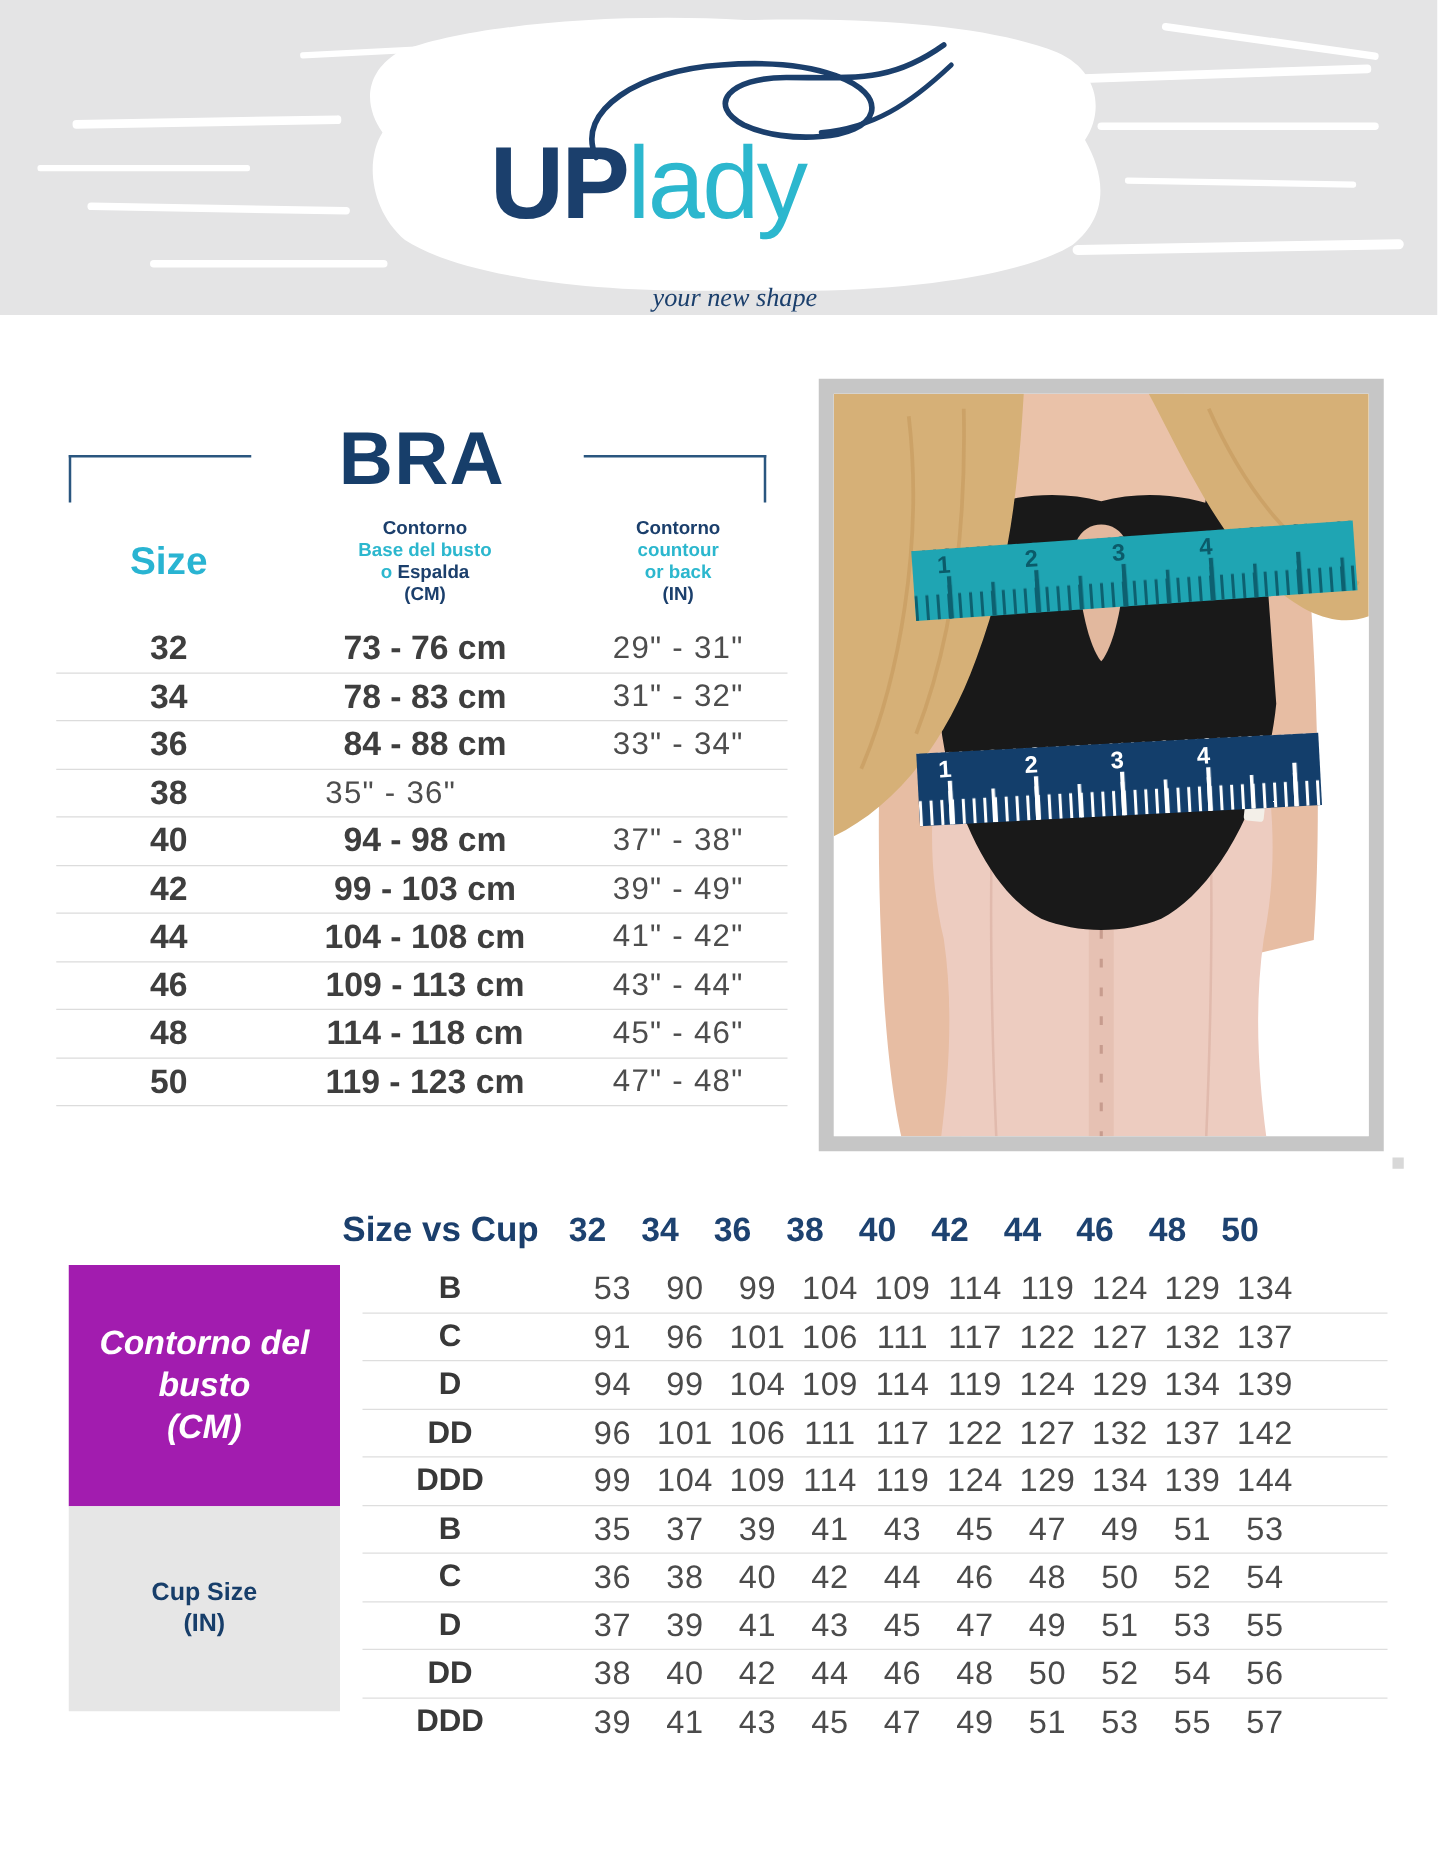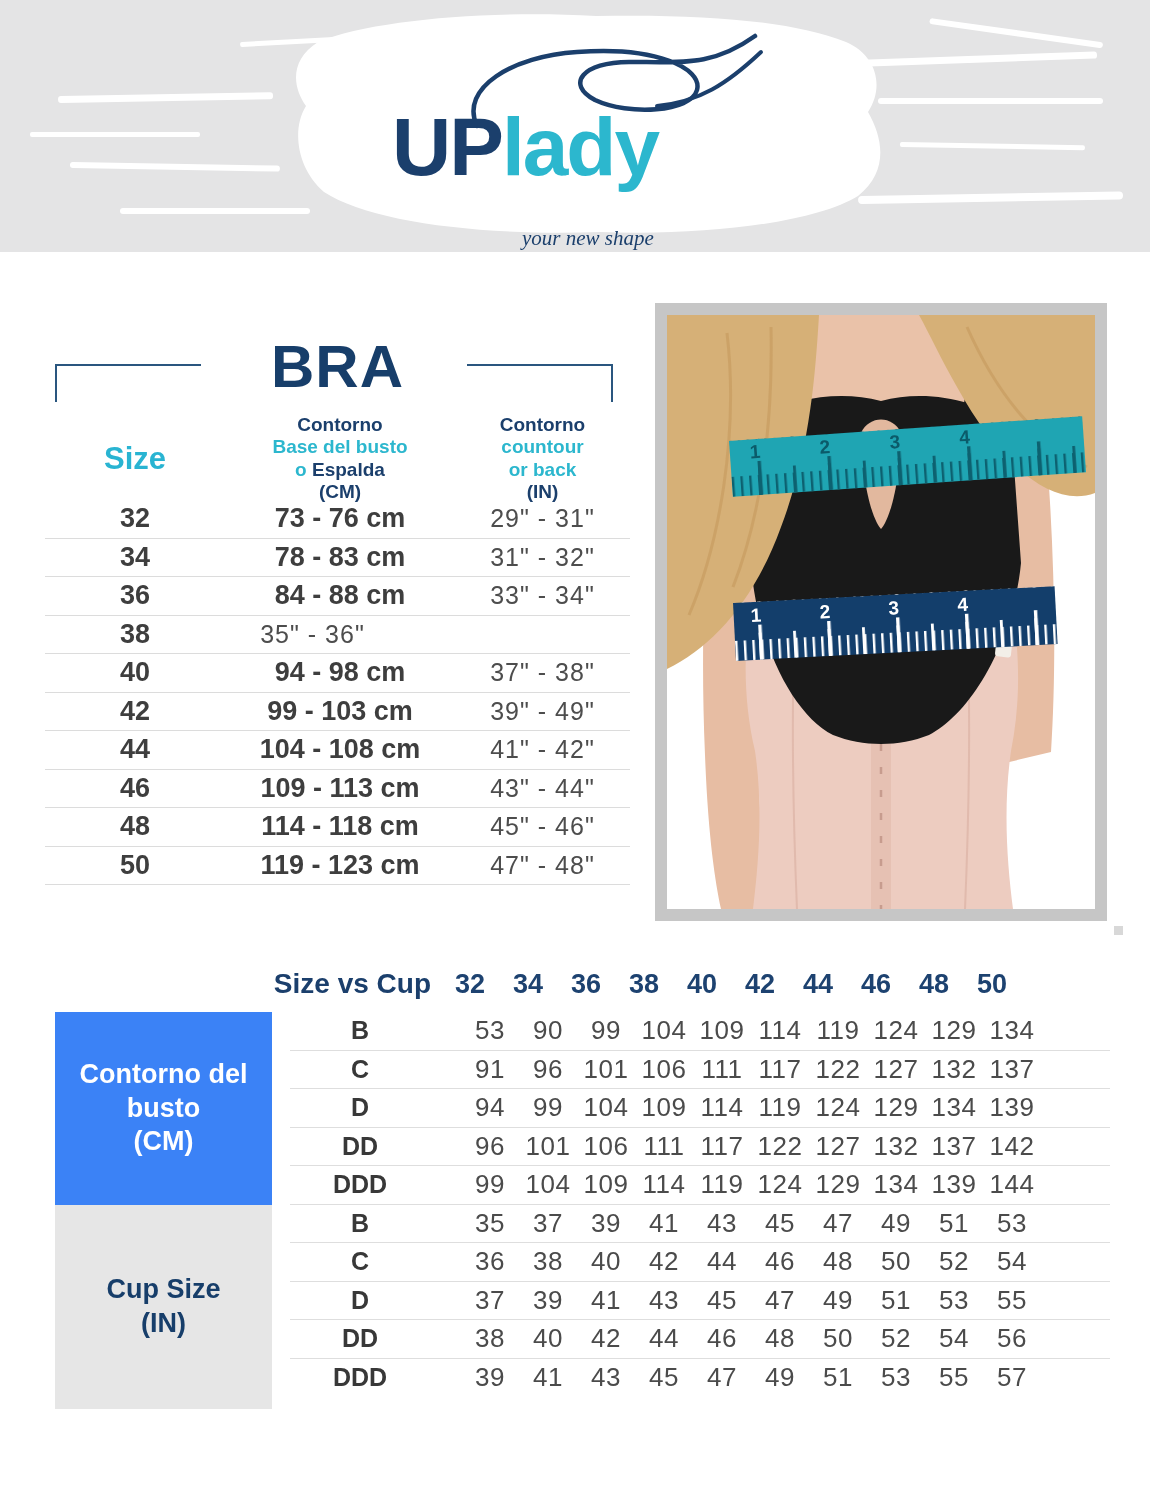--- a/index.html
+++ b/index.html
@@ -6,56 +6,56 @@
   body { background:#ffffff; font-family:"Liberation Sans", sans-serif; }
   #page { position:relative; width:1150px; height:1500px; background:#ffffff; overflow:hidden; }
 
   
   .header-band { position:absolute; left:0; top:0; width:1150px; height:252px; background:#e4e4e5; }
   .brush-svg { position:absolute; left:0; top:0; }
   .logo { position:absolute; left:300px; top:18px; width:560px; height:225px; }
   .swirl-svg { position:absolute; left:145px; top:8px; }
   .logo-word { position:absolute; left:92px; top:82px; font-size:82px; font-weight:700; letter-spacing:-2px; white-space:nowrap; }
   .logo-up { color:#1b3f6c; }
-  .logo-lady { color:#2cb7ce; font-weight:700; }
+  .logo-lady { color:#2cb7ce; font-weight:400; }
   .tagline { position:absolute; left:222px; top:172px; font-style:italic; font-size:21px; color:#1b3f6c; font-family:"Liberation Serif", serif;margin-top:36px; }
 
   
   .bra-block { position:absolute; left:45px; top:332px; width:585px; }
   .bra-title { text-align:center; font-size:60px; font-weight:800; color:#173e6a; letter-spacing:1px; }
   .bracket { position:absolute; top:32px; width:146px; height:38px; }
   .bracket.left  { left:10px;  border-top:2.5px solid #2a567f; border-left:2.5px solid #2a567f; }
   .bracket.right { left:422px; border-top:2.5px solid #2a567f; border-right:2.5px solid #2a567f; }
   .bra-head { position:absolute; left:0; top:82px; width:585px; display:flex; text-align:center; }
   .bh-col1 { width:180px; display:flex; align-items:center; justify-content:center; }
   .bh-col2 { width:230px; }
   .bh-col3 { width:175px; }
   .bh-size { color:#29b4d2; font-size:31px; font-weight:800;text-align:center; }
-  .bh-line { font-size:19px; line-height:1.18; }
+  .bh-line { font-size:15px; line-height:1.18; }
   .navy-b { color:#1b3f6c; font-weight:800; }
   .teal-t { color:#2cb7ce; font-weight:600; }
   .bra-rows { position:absolute; left:0; top:168px; width:585px; }
   .bra-rows .row { display:flex; height:38.5px; align-items:center; border-bottom:1px solid #dcdcdc; }
   .bra-rows .cell { text-align:center; }
   .bra-rows .c-size { width:180px; font-size:27px; font-weight:800; color:#3e3e3e; }
   .bra-rows .c-cm   { width:230px; font-size:27px; font-weight:800; color:#3e3e3e; }
   .bra-rows .c-inch { width:175px; font-size:25px; font-weight:400; color:#4d4d4d; letter-spacing:1px; }
 
   
   .photo-frame { position:absolute; left:655px; top:303px; width:452px; height:618px; border:12px solid #c6c6c6; background:#fff; }
 
   
   .svc-block { position:absolute; left:45px; top:956px; width:1080px; }
   .svc-head { display:flex; height:56px; align-items:center; }
   .svc-label { width:396px; text-align:right; padding-right:10px; font-size:28px; font-weight:800; color:#1b3f6c; }
   .svc-head .head-cell { width:58px; text-align:center; font-size:27px; font-weight:800; color:#1d4270; }
   .svc-body { position:relative; }
   .label-box { position:absolute; left:10px; width:217px; display:flex; align-items:center; justify-content:center; text-align:center; white-space:pre-line; font-weight:700; line-height:1.25; }
-  .box-teal { top:0; height:193px; background:#3b82f6; color:#ffffff; font-size:27px; }
-  .box-gray { top:193px; height:204px; background:#e6e6e6; color:#173e6a; font-size:27px; }
+  .box-teal { top:0; height:193px; background:#a21caf; color:#ffffff; font-size:27px;font-style:italic; }
+  .box-gray { top:193px; height:164px; background:#e6e6e6; color:#173e6a; font-size:20px; }
   .rows-wrap { margin-left:245px; width:820px; }
   .rows-wrap .row { display:flex; align-items:center; height:38.5px; border-bottom:1px solid #dedede; }
   .in-rows .row:last-child { border-bottom:none; }
   .rows-wrap .c-cup { width:140px; margin-right:31px; text-align:center; font-size:25px; font-weight:800; color:#383838; }
   .rows-wrap .val { width:58px; text-align:center; font-size:26px; font-weight:400; color:#4b4b4b; letter-spacing:0.5px; }
   .speck { position:absolute; left:1114px; top:926px; width:9px; height:9px; background:#d8d8d8; }
 </style>
 </head>
 <body>
 

